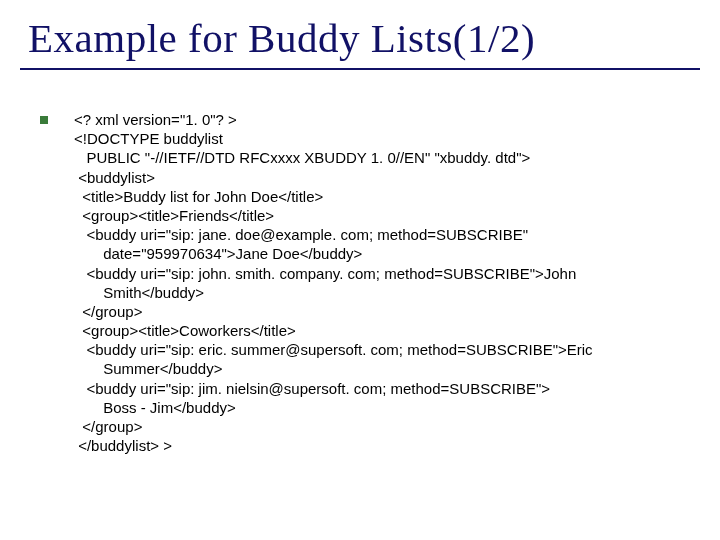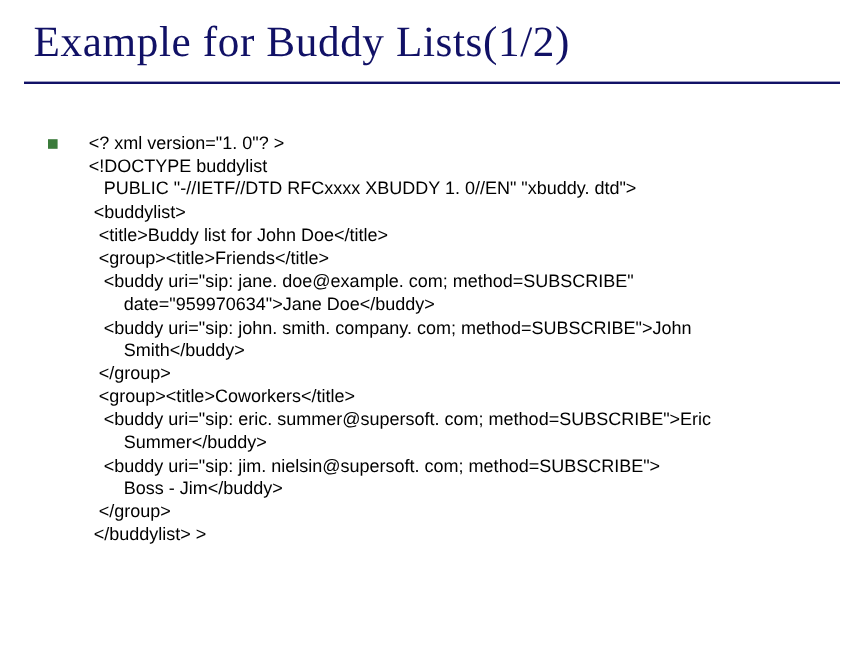--- a/index.html
+++ b/index.html
@@ -17,21 +17,21 @@
     height: 540px;
     box-sizing: border-box;
   }
   .title-wrap {
     position: absolute;
     left: 28px;
     top: 14px;
     right: 20px;
   }
   .title {
-    font-size: 36px;
+    font-size: 41px;
     color: #111166;
     letter-spacing: 0.5px;
     white-space: nowrap;
   }
   .rule {
     position: absolute;
     left: 20px;
     right: 20px;
     top: 68px;
     height: 0;

